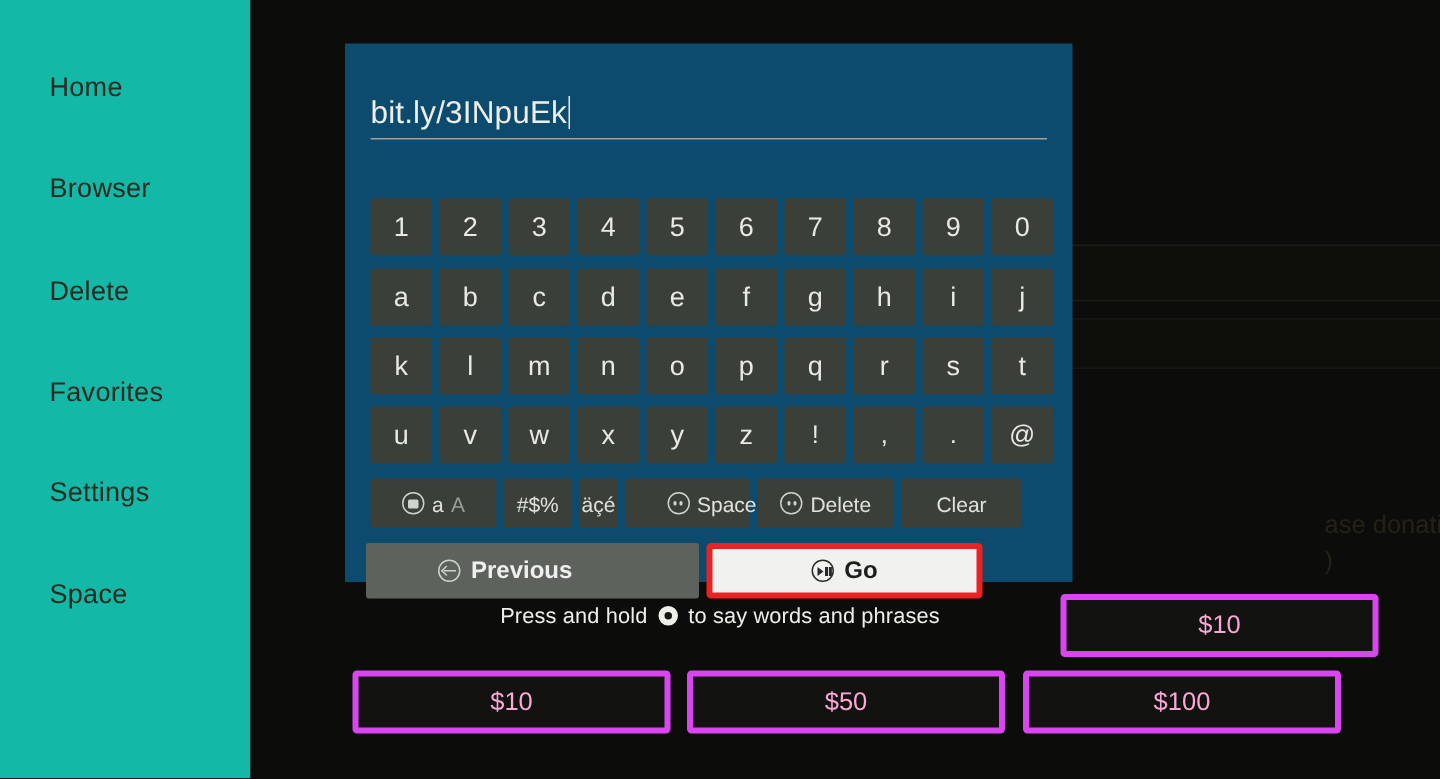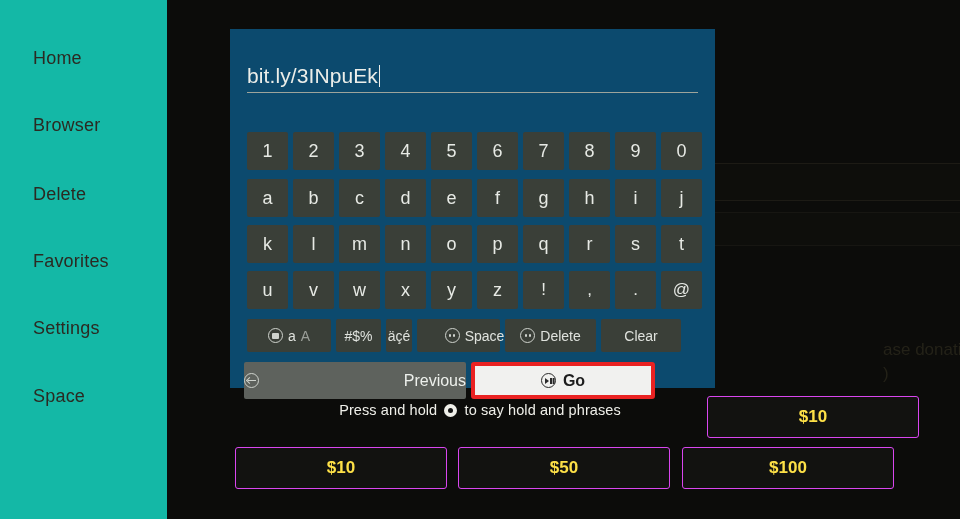--- a/index.html
+++ b/index.html
@@ -47,25 +47,25 @@
   .bg-field.b2 { border-color:#171612; }
   .bg-text {
     position: absolute;
     color: #242218;
     font-size: 17px;
     white-space: nowrap;
   }
   .donate-btn {
     position: absolute;
     background: #121210;
-    border: 1px solid #d946ef;
+    border: 4px solid #d946ef;
     border-radius: 3px;
-    color: #fde047;
+    color: #f9a8d4;
     font-size: 17px;
-    display: flex; align-items: center; justify-content: center; font-weight: bold;
+    display: flex; align-items: center; justify-content: center;
   }
 
   
   .voice-hint {
     position: absolute;
     left: 0; right: 0;
     top: 402px;
     text-align: center;
     color: #efefe9;
     font-size: 14.5px;
@@ -229,23 +229,24 @@
     display: flex;
     gap: 5px;
     align-items: center;
   }
   .btn-prev {
     width: 222px; height: 37px;
     background: #5e625d;
     border-radius: 2px;
     color: #edf0ec;
     font-size: 16px;
-    display: flex; align-items: center; justify-content: space-between;
+    display: flex; align-items: center; justify-content: flex-start;
     gap: 7px;
-    font-weight: normal;
+    font-weight: bold;
+    padding-left: 48px;
   }
   .btn-go-wrap {
     width: 184px; height: 37px;
     border: 4px solid #e92222;
     border-radius: 3px;
     background: #f1f1ef;
     display: flex; align-items: center; justify-content: center;
     gap: 7px;
   }
   .btn-go-label {
@@ -283,21 +284,21 @@
       <div class="donate-btn" style="left:540px; top:396px; width:212px; height:42px;">$10</div>
       <div class="donate-btn" style="left:68px;  top:447px; width:212px; height:42px;">$10</div>
       <div class="donate-btn" style="left:291px; top:447px; width:212px; height:42px;">$50</div>
       <div class="donate-btn" style="left:515px; top:447px; width:212px; height:42px;">$100</div>
     </div>
   </div>
 
   <div class="voice-hint">
     <span>Press and hold</span>
     <span class="mic-glyph"></span>
-    <span>to say hold and phrases</span>
+    <span>to say words and phrases</span>
   </div>
 
   <div class="kbd-modal">
 
     <div class="kbd-input-wrap">
       <div class="kbd-input-text"><span>bit.ly/3INpuEk</span><span class="caret"></span></div>
       <div class="kbd-input-rule"></div>
     </div>
 
     <div class="krow" style="top:103px">

